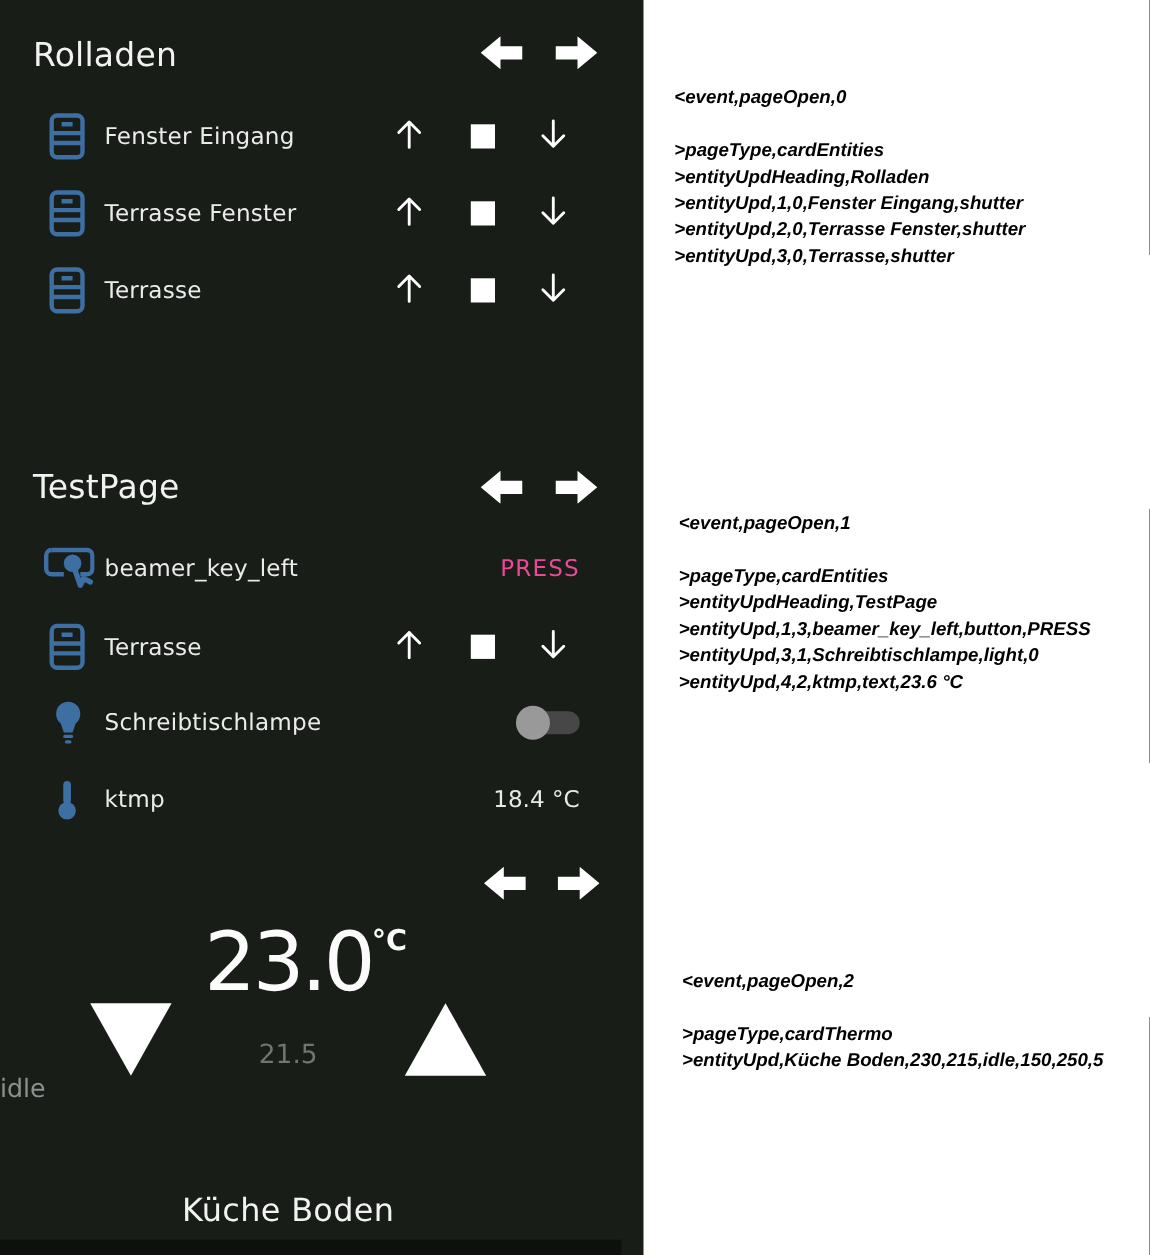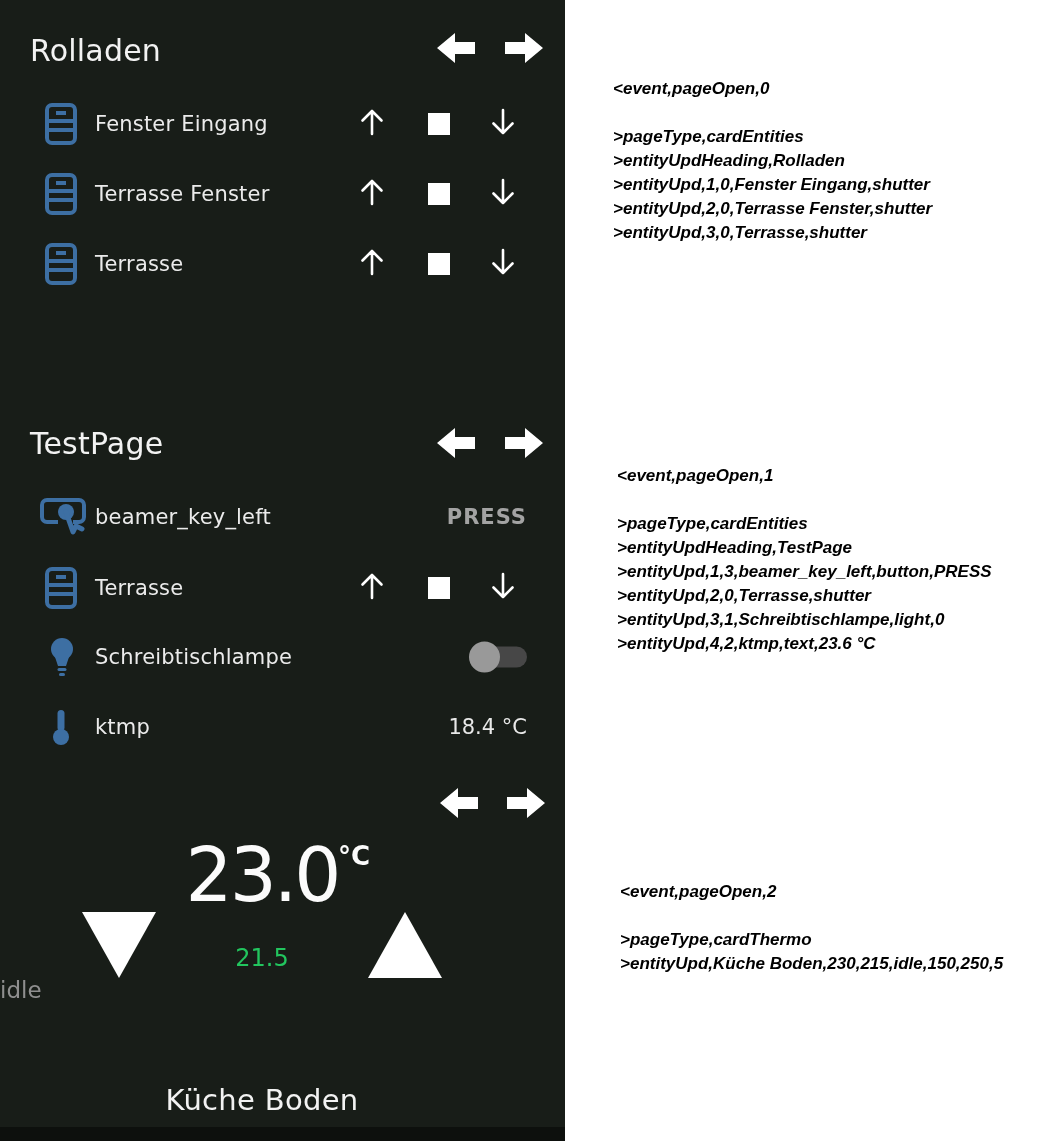--- a/index.html
+++ b/index.html
@@ -3,21 +3,21 @@
 <meta charset="utf-8">
 <style>
   html,body{margin:0;padding:0;}
   body{
     width:1045px;height:1141px;position:relative;background:#ffffff;
     font-family:"DejaVu Sans",sans-serif;overflow:hidden;
   }
   
   .panel{
     position:absolute;left:0;top:0;width:565px;height:1141px;
-    background:#181d18;color:#ededed;
+    background:#181d18;color:#ededed;padding-left:20px;
   }
   .panel-bottom-edge{
     position:absolute;left:0;bottom:0;width:565px;height:14px;background:#0d100d;
   }
   .card-heading{
     position:absolute;left:30px;font-size:30px;font-weight:400;color:#f2f2f2;
     letter-spacing:.2px;white-space:nowrap;
   }
   .nav-arrow{position:absolute;width:38px;height:30px;}
   .nav-arrow svg{display:block;}
@@ -33,21 +33,21 @@
   .ctl-up{left:357px;}
   .ctl-stop{left:428px;}
   .ctl-down{left:488px;}
   .stop-square{display:block;width:22px;height:22px;background:#ffffff;}
   .right-value{
     position:absolute;right:38px;top:50%;transform:translateY(-50%);
     font-size:21px;color:#e8e8e8;white-space:nowrap;
   }
   .press-btn{
     position:absolute;right:38px;top:50%;transform:translateY(-50%);
-    font-size:21px;font-weight:700;color:#a3a3a3;letter-spacing:1px;cursor:pointer;
+    font-size:21px;font-weight:400;color:#ec4899;letter-spacing:1px;cursor:pointer;
   }
   .toggle{
     position:absolute;right:38px;top:50%;transform:translateY(-50%);
     width:58px;height:31px;cursor:pointer;
   }
   .toggle .track{
     position:absolute;left:2px;top:5px;width:56px;height:21px;border-radius:11px;background:#474747;
   }
   .toggle .knob{
     position:absolute;left:0;top:0;width:31px;height:31px;border-radius:50%;background:#999999;
@@ -66,21 +66,21 @@
     border-left:37px solid transparent;border-right:37px solid transparent;
     border-top:66px solid #ffffff;
   }
   .tri-up{
     left:368px;top:912px;
     border-left:37px solid transparent;border-right:37px solid transparent;
     border-bottom:66px solid #ffffff;
   }
   .thermo-setpoint{
     position:absolute;left:0;top:944px;width:524px;text-align:center;
-    font-size:24px;color:#22c55e;
+    font-size:24px;color:#737373;
   }
   .thermo-state{
     position:absolute;left:0;top:977px;width:524px;
     font-size:23px;color:#8f8f8f;
   }
   .thermo-name{
     position:absolute;left:0;top:1083px;width:524px;text-align:center;
     font-size:29px;color:#f2f2f2;letter-spacing:.3px;
   }
   
@@ -294,21 +294,20 @@
   <div class="code-line">&gt;entityUpd,2,0,Terrasse Fenster,shutter</div>
   <div class="code-line">&gt;entityUpd,3,0,Terrasse,shutter</div>
 </div>
 
 <div class="log-block" style="left:617px;top:464px">
   <div class="code-line">&lt;event,pageOpen,1</div>
   <div class="code-line"></div>
   <div class="code-line">&gt;pageType,cardEntities</div>
   <div class="code-line">&gt;entityUpdHeading,TestPage</div>
   <div class="code-line">&gt;entityUpd,1,3,beamer_key_left,button,PRESS</div>
-  <div class="code-line">&gt;entityUpd,2,0,Terrasse,shutter</div>
   <div class="code-line">&gt;entityUpd,3,1,Schreibtischlampe,light,0</div>
   <div class="code-line">&gt;entityUpd,4,2,ktmp,text,23.6 °C</div>
 </div>
 
 <div class="log-block" style="left:620px;top:880px">
   <div class="code-line">&lt;event,pageOpen,2</div>
   <div class="code-line"></div>
   <div class="code-line">&gt;pageType,cardThermo</div>
   <div class="code-line">&gt;entityUpd,Küche Boden,230,215,idle,150,250,5</div>
 </div>

